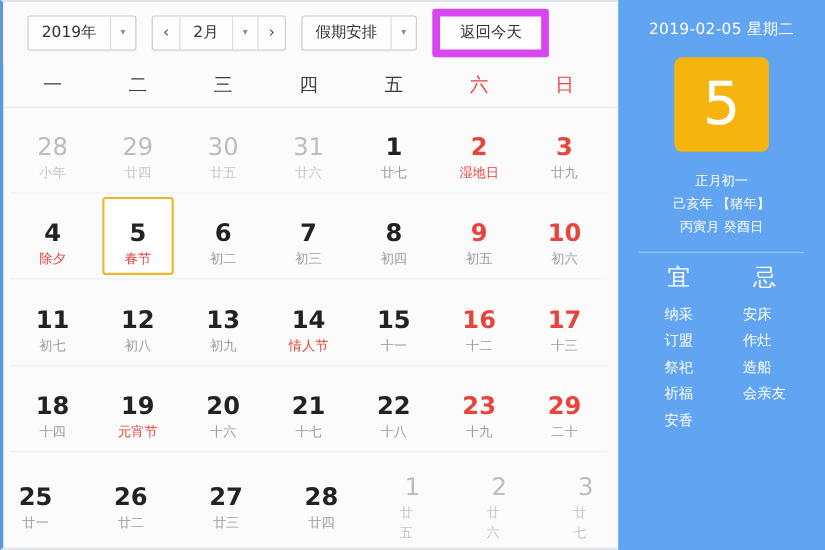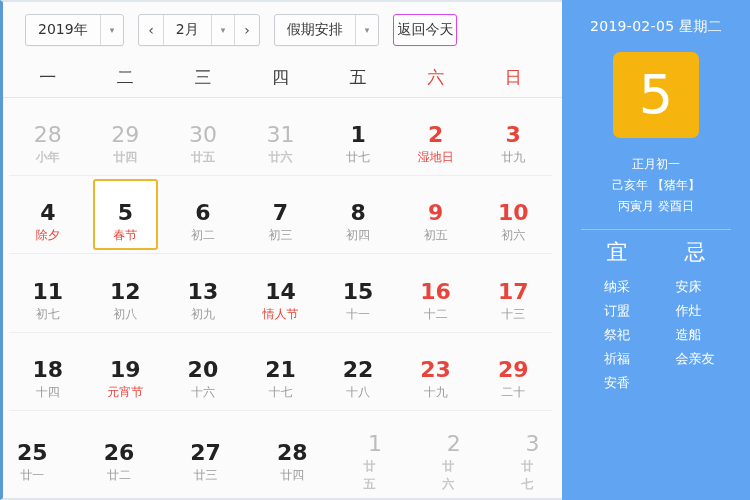--- a/index.html
+++ b/index.html
@@ -86,24 +86,24 @@
   }
 
   .ctrl-seg.value { min-width: 56px; }
   .ctrl-seg.month-value { min-width: 38px; }
 
   .btn-today {
     height: 30px;
     display: flex;
     align-items: center;
     justify-content: center;
-    padding: 0 3px;
+    padding: 0 18px;
     font-size: 14px;
     color: #333333;
-    border: 1px solid #d946ef;
+    border: 7px solid #d946ef;
     border-radius: 3px;
     background: #fdfdfd;
     box-shadow: 0 1px 1px rgba(0,0,0,0.03);
     white-space: nowrap;
     user-select: none;
   }
 
   
   .weekdays {
     display: grid;
@@ -164,21 +164,21 @@
     margin-top: 16px;
   }
   .day-sub {
     font-size: 12px;
     line-height: 1.5;
     margin-top: 2px;
     color: #9b9b9b;
   }
 
   .day-cell.muted .day-num { color: #bcbcbc; font-weight: normal; }
-  .day-cell.muted .day-sub { color: #c6c6c6; font-weight: bold; }
+  .day-cell.muted .day-sub { color: #c6c6c6; }
 
   .day-cell.red .day-num { color: #e8443c; }
   .day-sub.red { color: #e8443c; }
 
   
   .sidebar {
     position: relative;
     width: 188px;
     height: 500px;
     box-sizing: border-box;

